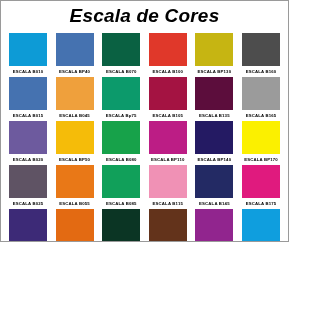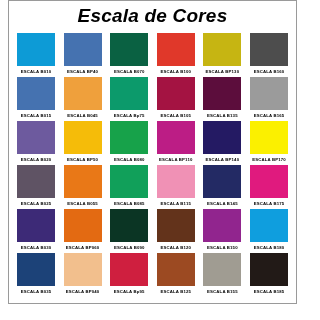--- a/index.html
+++ b/index.html
@@ -6,26 +6,25 @@
     margin: 0;
     padding: 0;
     background: #ffffff;
   }
   body {
     font-family: "Liberation Sans", sans-serif;
   }
   .page {
     position: relative;
     width: 289px;
-    height: 304px;
+    height: 242px;
     box-sizing: border-box;
     background: #ffffff;
     border: 1px solid #9a9a9a;
     overflow: hidden;
-    margin-left: 8px;
   }
   .title-bar {
     height: 30px;
     display: flex;
     align-items: center;
     justify-content: center;
     background: #ffffff;
   }
   .title {
     font-family: "Liberation Sans", sans-serif;

